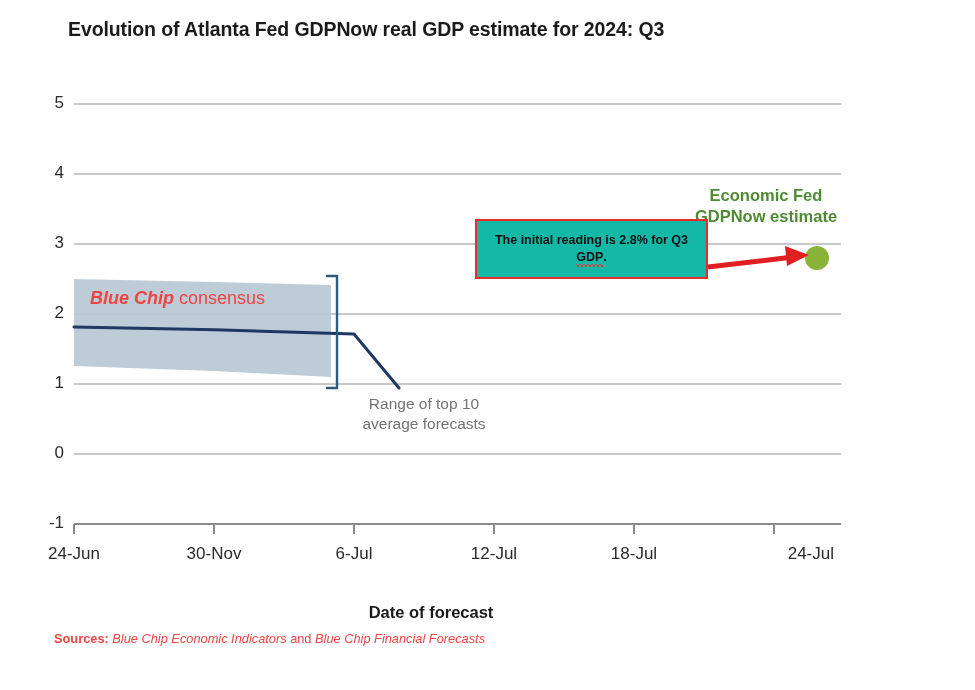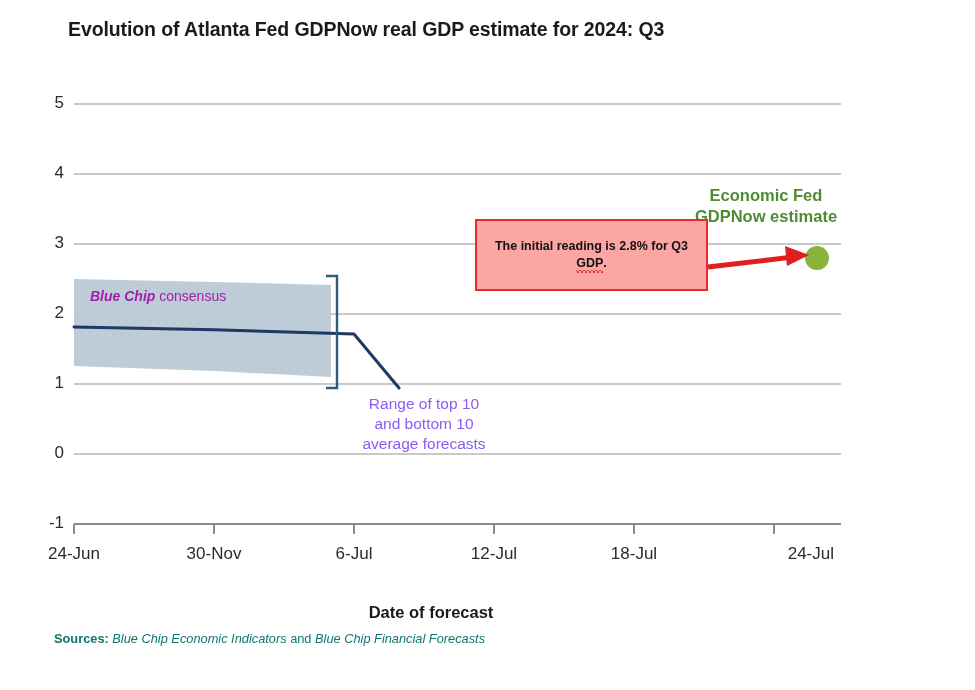--- a/index.html
+++ b/index.html
@@ -28,40 +28,40 @@
     position:absolute;width:34px;text-align:right;
     font-size:17px;color:#2b2b2b;font-weight:normal;
   }
   .xlab{
     position:absolute;width:120px;text-align:center;
     font-size:17px;color:#2b2b2b;font-weight:normal;
   }
 
   .bandlabel{
     position:absolute;left:74px;top:288px;
-    font-size:14px;color:#a21caf;white-space:nowrap;
+    font-size:18px;color:#ef4444;white-space:nowrap;
   }
   .bandlabel i{font-style:italic;font-weight:600;}
   .bandlabel span{font-style:normal;}
 
   .brklabel{
     position:absolute;left:318px;top:394px;width:180px;
-    font-size:15.5px;color:#8b5cf6;line-height:1.28;
+    font-size:15.5px;color:#737373;line-height:1.28;
     text-align:center;
   }
 
   .gdpnowlabel{
     position:absolute;left:660px;top:185px;width:180px;
     font-size:16.5px;font-weight:bold;color:#4e8b32;
     line-height:1.25;text-align:center;
   }
 
   .callout{
-    position:absolute;left:459px;top:219px;width:233px;height:72px;
-    border:2px solid #ea2b2b;background:#fca5a5;
+    position:absolute;left:459px;top:219px;width:233px;height:60px;
+    border:2px solid #ea2b2b;background:#14b8a6;
     box-sizing:border-box;
     display:flex;align-items:center;justify-content:center;
   }
   .callout .ctxt{
     font-size:12.5px;font-weight:bold;color:#111111;
     text-align:center;line-height:1.35;padding:0 10px;
     position:relative;
   }
   .sq{position:relative;}
   .sq::after{
@@ -72,21 +72,21 @@
     background-size:4px 4px;
   }
 
   .axttl{
     position:absolute;left:0;top:603px;width:830px;text-align:center;
     font-size:16.5px;font-weight:bold;color:#1a1a1a;
   }
 
   .notes{
     position:absolute;left:38px;top:630px;width:800px;
-    font-size:12.8px;color:#0f766e;line-height:1.42;
+    font-size:12.8px;color:#ef4444;line-height:1.42;
   }
   .notes b{font-weight:bold;}
   .notes i{font-style:italic;}
 </style>
 </head>
 <body>
 
 <div id="stage">
 
   <div class="ttl">Evolution of Atlanta Fed GDPNow real GDP estimate for 2024: Q3</div>
@@ -140,21 +140,20 @@
   <div class="xlab" style="left:418px;top:544px;">12-Jul</div>
   <div class="xlab" style="left:558px;top:544px;">18-Jul</div>
   <div class="xlab" style="left:698px;top:544px;text-align:right;">24-Jul</div>
 
   <div class="bandlabel">
     <i>Blue Chip</i><span> consensus</span>
   </div>
 
   <div class="brklabel">
     <div>Range of top 10</div>
-    <div>and bottom 10</div>
     <div>average forecasts</div>
   </div>
 
   <div class="gdpnowlabel">
     <div>Economic Fed</div>
     <div>GDPNow estimate</div>
   </div>
 
   <div class="callout">
     <div class="ctxt"><span>The initial reading is 2.8% for Q3 </span><span class="sq">GDP</span><span>.</span></div>

